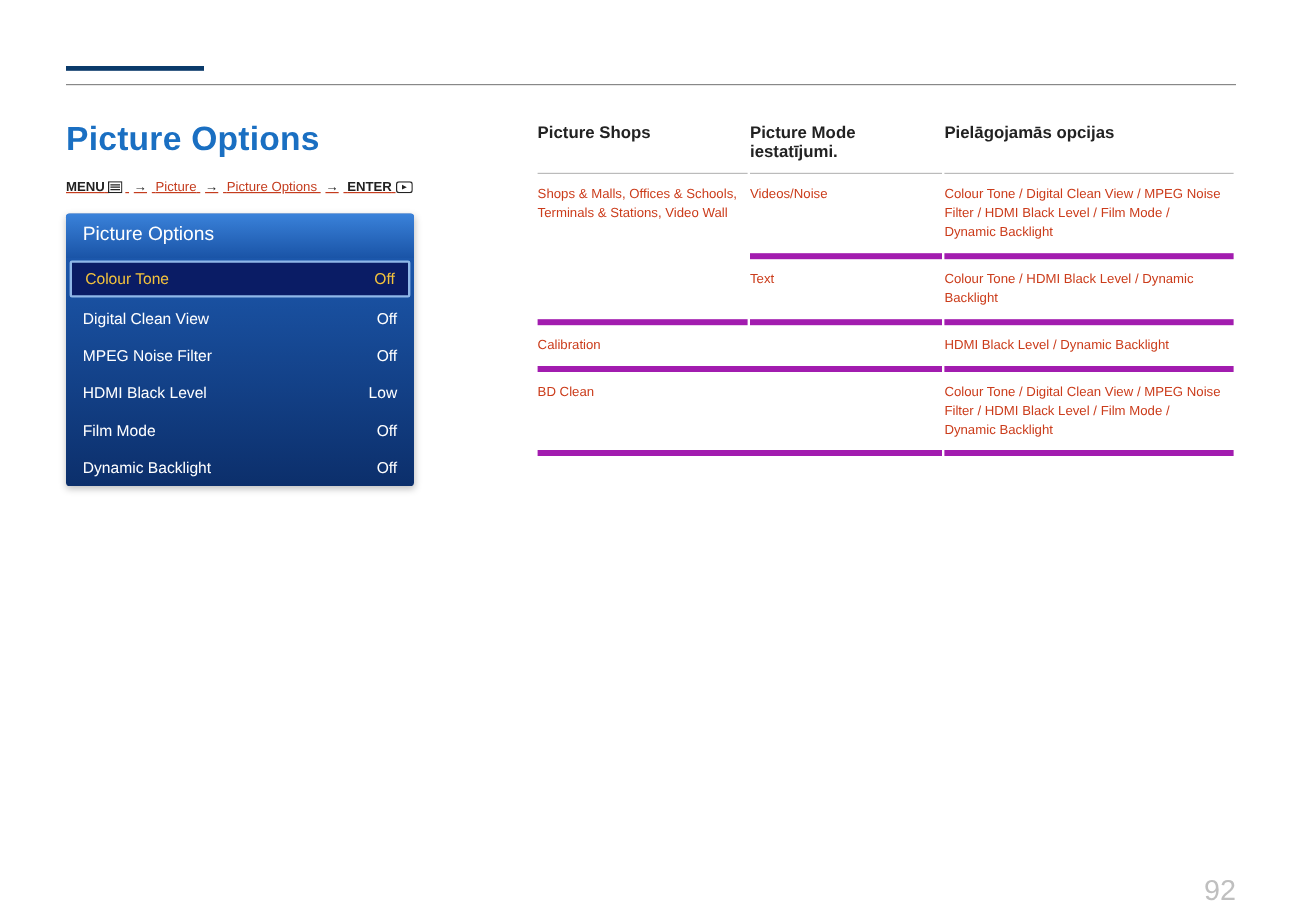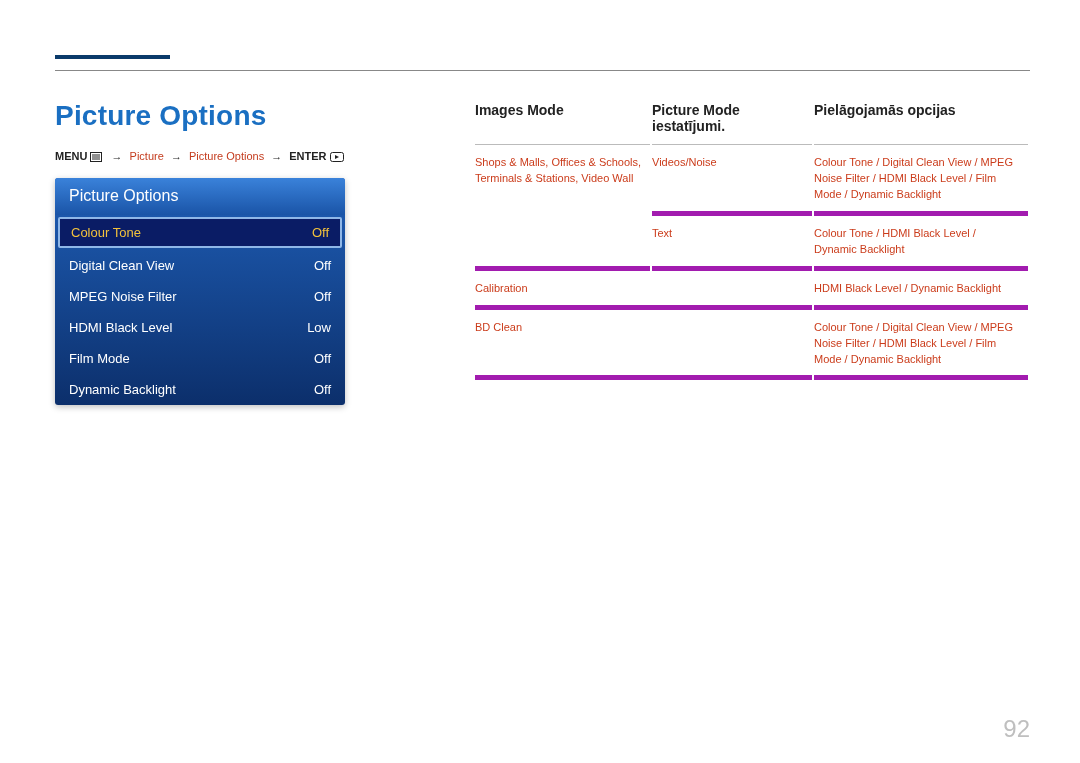--- a/index.html
+++ b/index.html
@@ -16,37 +16,38 @@
     border-top: 1px solid #888;
   }
   .accent-bar {
     position: absolute;
     left: 55px; top: 55px;
     width: 115px; height: 4px;
     background: #0a3a6a;
   }
   .main {
     display: flex;
-    gap: 78px;
+    gap: 51px;
     margin-top: 40px;
   }
   .left-col { width: 340px; flex-shrink: 0; }
   .right-col { flex: 1; }
 
   .page-title {
     color: #1a6fc2;
     font-size: 28px;
     font-weight: 600;
     letter-spacing: 0.2px;
     margin-bottom: 18px;
   }
   .breadcrumb {
     font-size: 11px;
     color: #c43c1e;
     margin-bottom: 14px;
+    text-decoration: underline;
   }
   .breadcrumb .menu-word { color: #222; font-weight: 700; }
   .breadcrumb .enter-word { color: #222; font-weight: 700; }
   .breadcrumb .arrow { color: #222; margin: 0 4px; }
   .bc-icon {
     display: inline-block;
     vertical-align: -2px;
     margin: 0 2px 0 0;
   }
 
@@ -99,21 +100,21 @@
     vertical-align: top;
     border-bottom: 5px solid #a21caf;
     line-height: 1.45;
   }
   .tbl .col1 { width: 175px; }
   .tbl .col2 { width: 160px; }
   .sep { color: #cb3c1b; }
 
   .page-num {
     position: absolute;
-    right: 50px; bottom: 20px;
+    right: 50px; bottom: 6px;
     font-size: 24px;
     color: #bfbfbf;
   }
 </style>
 </head>
 <body>
 
 <div class="page">
   <div class="accent-bar"></div>
   <div class="top-rule"></div>
@@ -175,21 +176,21 @@
             </div>
           </div>
       </div>
 
     </div>
 
     <div class="right-col">
       <table class="tbl">
         <thead>
           <tr>
-            <th class="col1">Images Mode</th>
+            <th class="col1">Picture Shops</th>
             <th class="col2">Picture Mode iestatījumi.</th>
             <th>Pielāgojamās opcijas</th>
           </tr>
         </thead>
         <tbody id="table-body">
             <tr>
               <td class="col1" rowspan="2">Shops &amp; Malls, Offices &amp; Schools, Terminals &amp; Stations, Video Wall</td>
               <td class="col2">Videos/Noise</td>
               <td><span>Colour Tone</span><span class="sep"> / </span><span>Digital Clean View</span><span class="sep"> / </span><span>MPEG Noise Filter</span><span class="sep"> / </span><span>HDMI Black Level</span><span class="sep"> / </span><span>Film Mode</span><span class="sep"> / </span><span>Dynamic Backlight</span></td>
             </tr>

